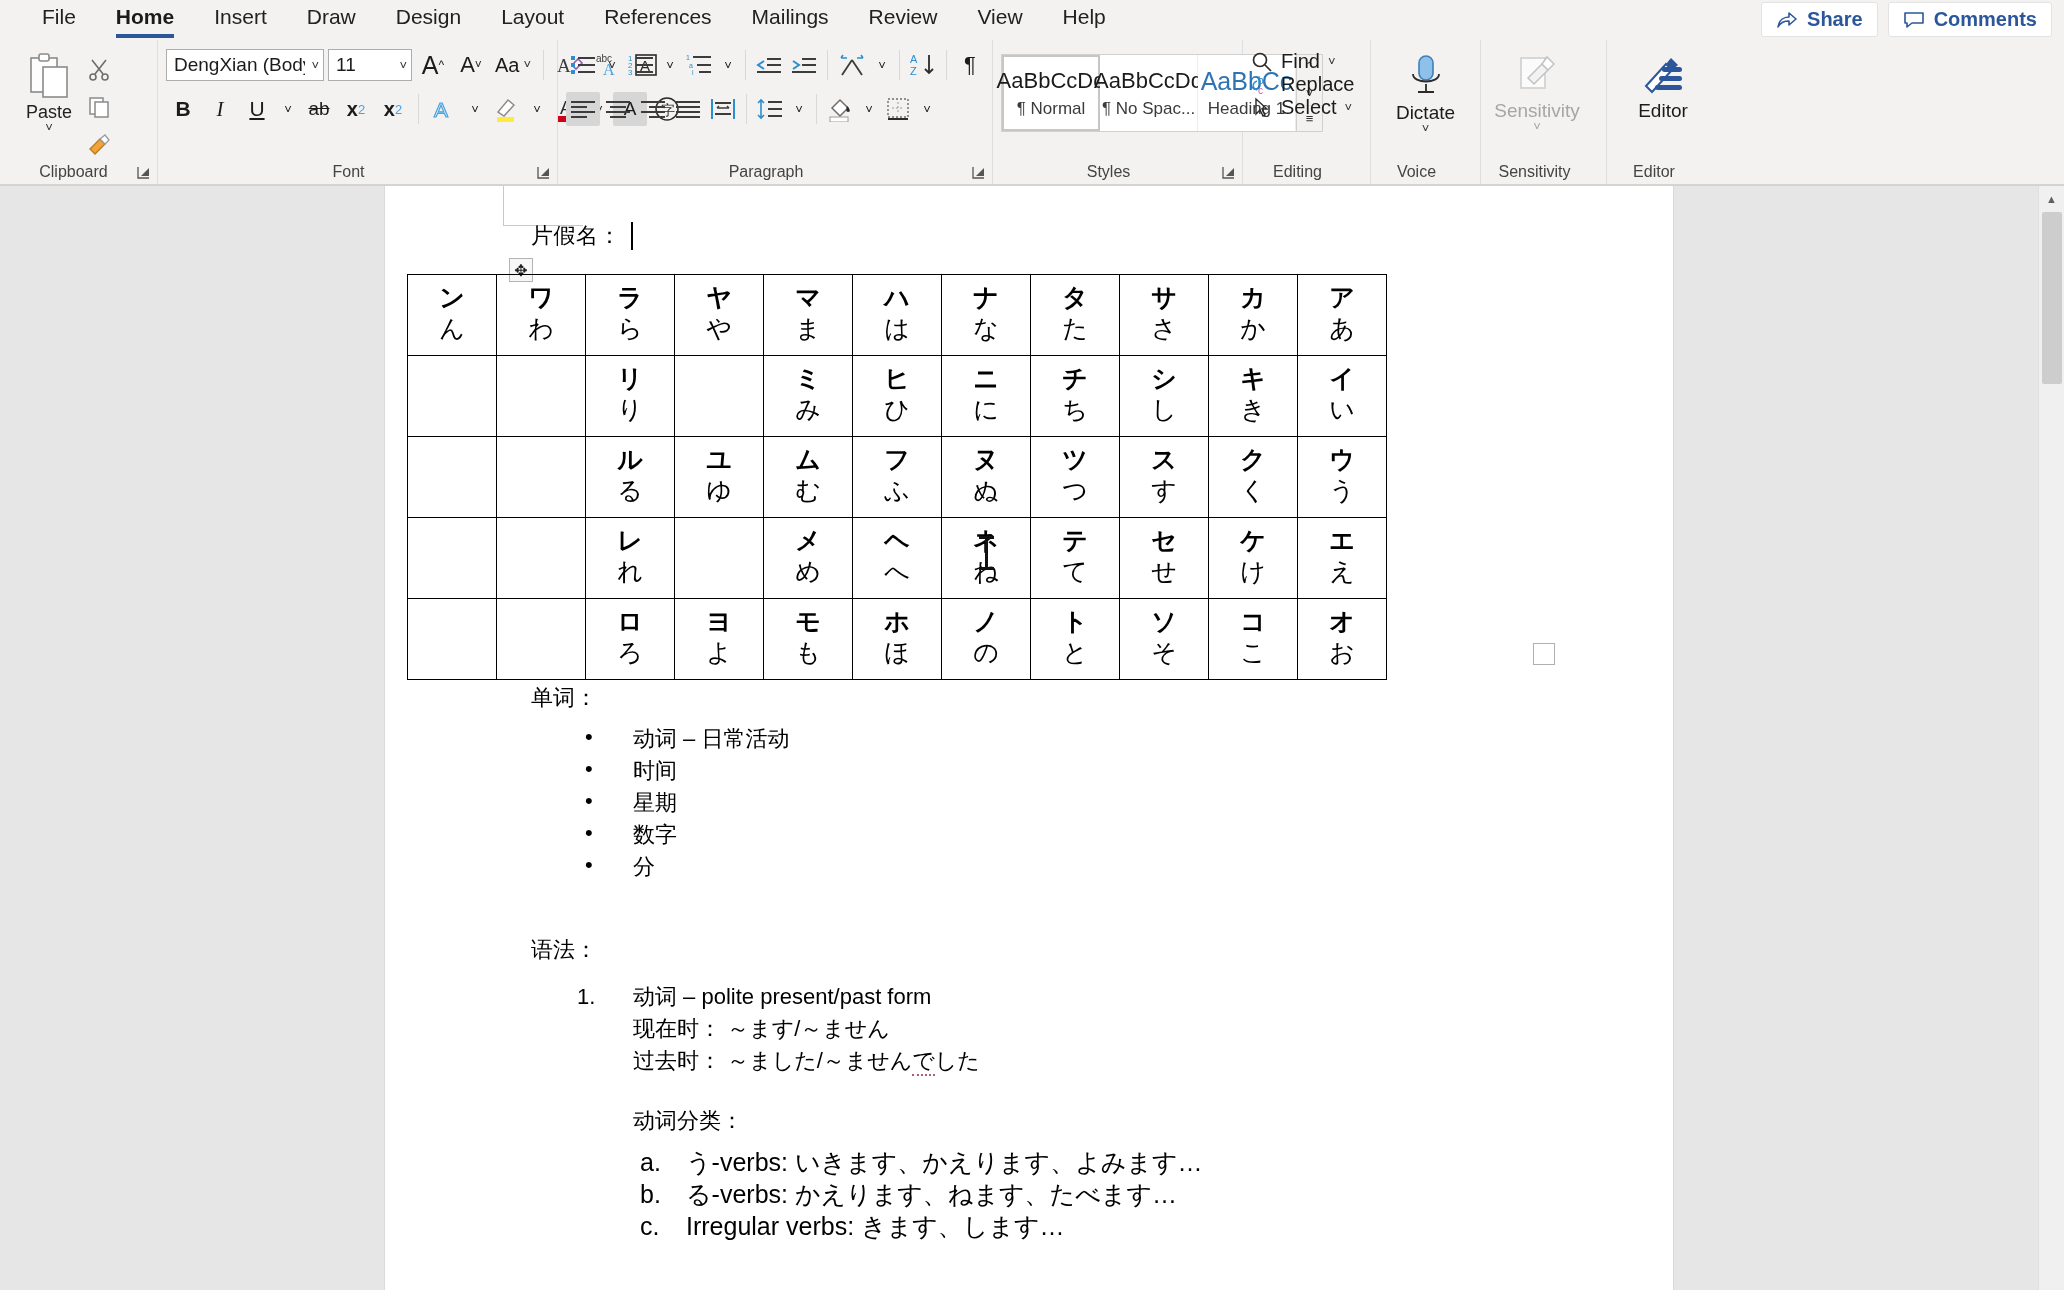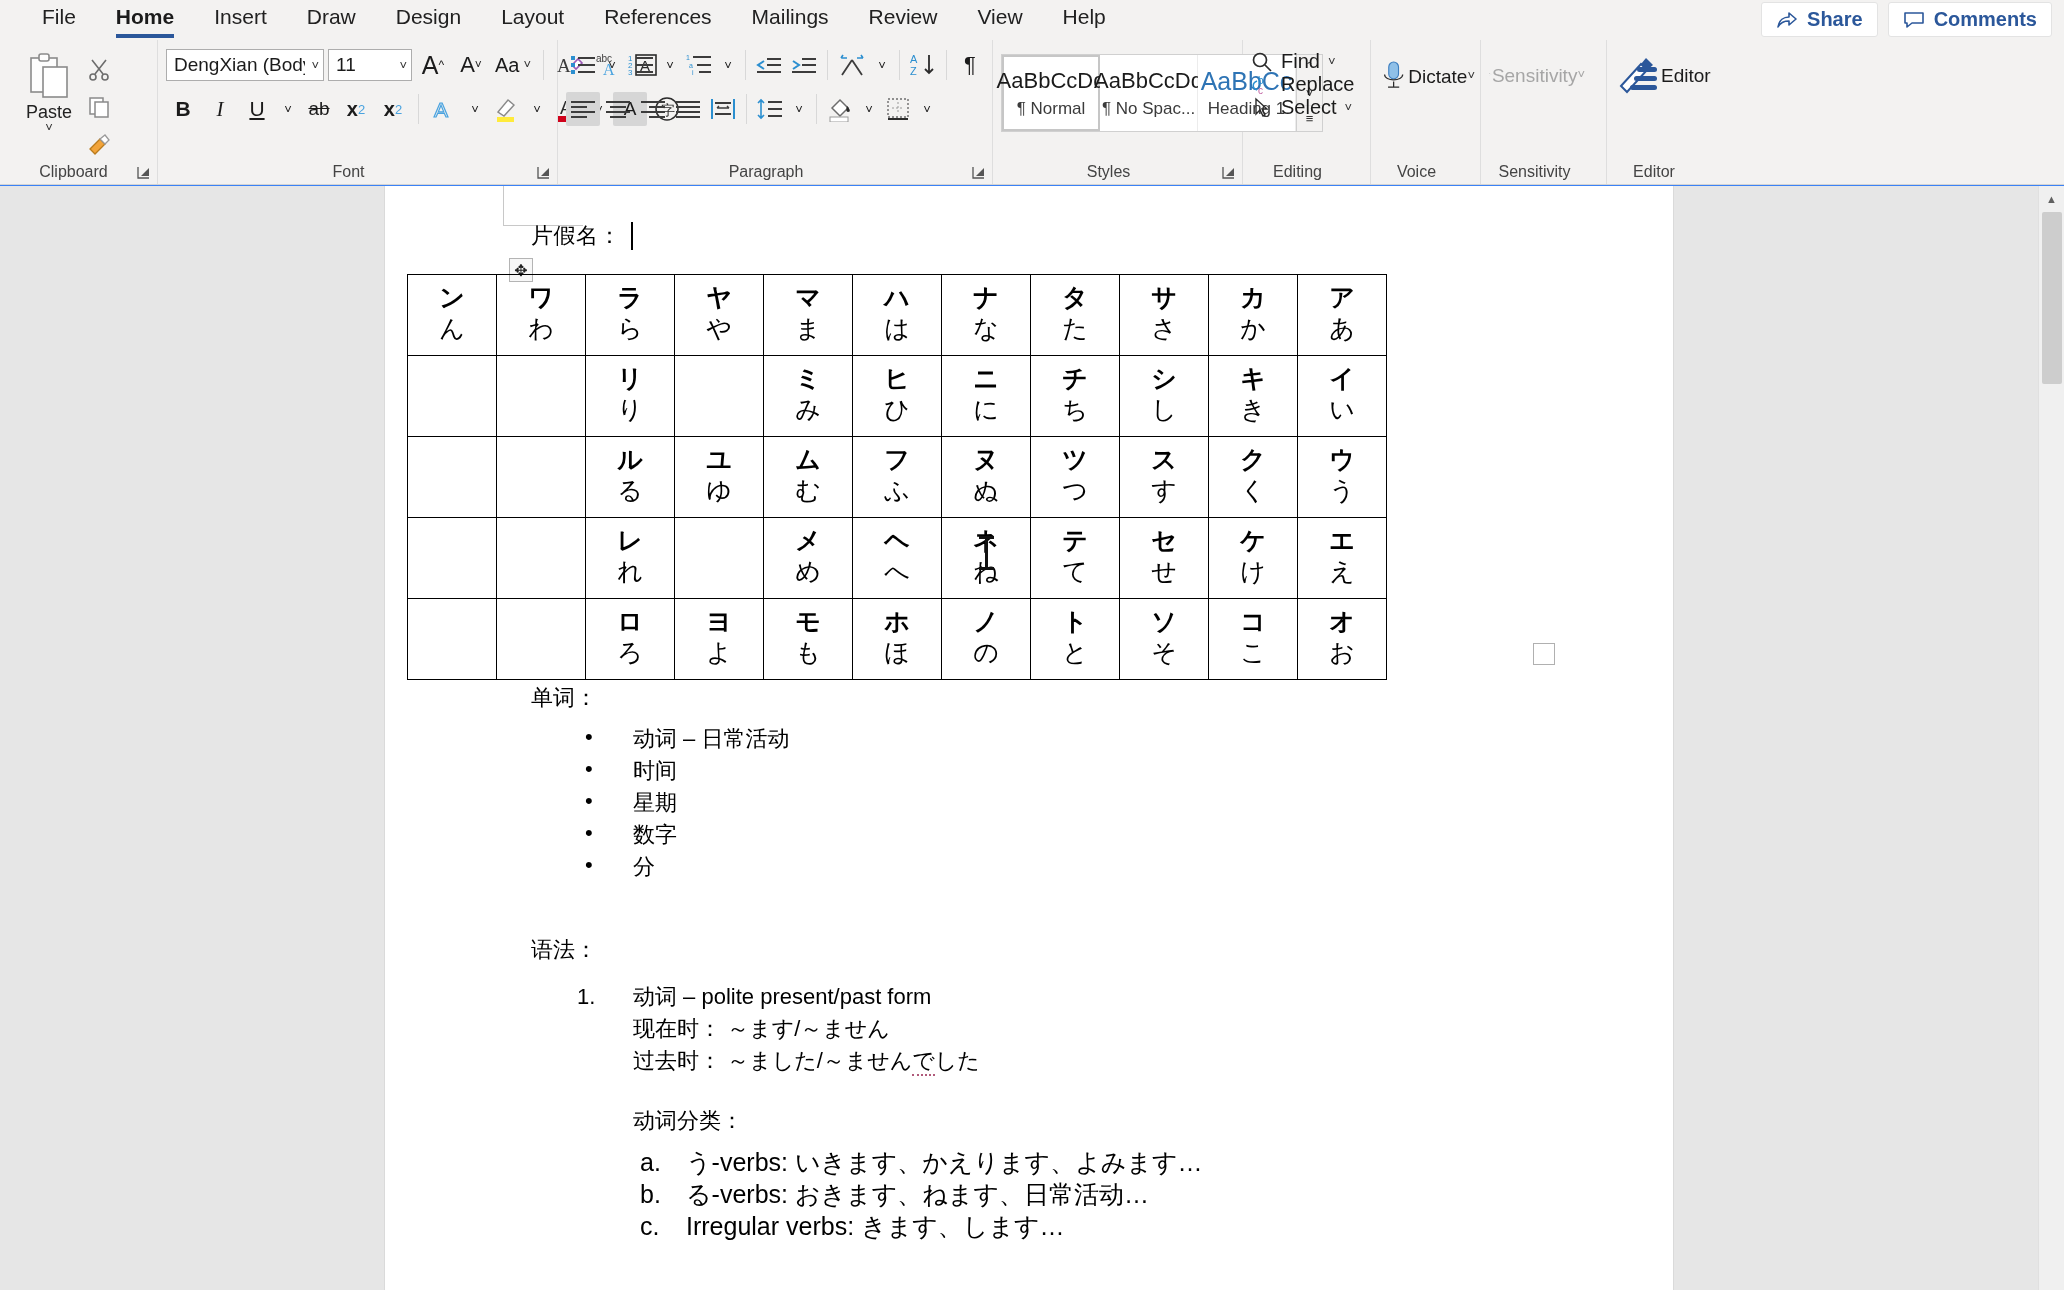--- a/index.html
+++ b/index.html
@@ -4,21 +4,21 @@
 <style>
   * { box-sizing: border-box; margin: 0; padding: 0; }
   html, body {
     width: 2064px; height: 1290px;
     overflow: hidden;
     font-family: "Liberation Sans", sans-serif;
     background: #ffffff;
   }
 
   
-  #app { width: 2064px; height: 1290px; position: relative; background: #3b82f6; }
+  #app { width: 2064px; height: 1290px; position: relative; background: #bef264; }
 
   .tabbar {
     position: relative;
     height: 40px;
     background: #f3f2f1;
     display: flex;
     align-items: center;
     padding-left: 22px;
     gap: 0px;
   }
@@ -139,21 +139,21 @@
     border-left: 1px solid #d0d0d0;
   }
   .ssbtn { flex:1; display:flex; align-items:center; justify-content:center;
            font-size: 13px; color:#333; border-bottom: 1px solid #e4e4e4; background:#f3f2f1;}
 
   
   .editcol { display: flex; flex-direction: column; padding-top: 2px;}
   .editrow { display: flex; align-items: center; gap: 8px; font-size: 20px; color: #1b1b1b; }
 
   
-  .bigbtn { display:flex; align-items:center; width: 96px; padding-top: 4px;}
+  .bigbtn { display:flex; flex-direction: column; align-items:center; width: 96px; padding-top: 4px;}
   .bigbtn .bl { font-size: 19px; color: #1b1b1b; margin-top: 2px;}
   .bigbtn.dim .bl { color: #a6a6a6; }
 
   
   .docarea {
     position: absolute;
     top: 186px; left: 0; right: 0; bottom: 0;
     background: #e6e6e6;
     overflow: hidden;
   }
@@ -981,21 +981,21 @@
           </div>
           <div style="height:28px"></div>
           <div>动词分类：</div>
         </div>
       </div>
 
       <div class="subitem" style="top:960px">
         <span class="lbl">a.</span><span>う-verbs: いきます、かえります、よみます…</span>
       </div>
       <div class="subitem" style="top:992px">
-        <span class="lbl">b.</span><span>る-verbs: おきます、ねます、日常活动…</span>
+        <span class="lbl">b.</span><span>る-verbs: かえります、ねます、たべます…</span>
       </div>
       <div class="subitem" style="top:1024px">
         <span class="lbl">c.</span><span>Irregular verbs: きます、します…</span>
       </div>
     </div>
 
     <div class="vscroll">
       <div class="vsup">▲</div>
       <div class="vsthumb"></div>
     </div>

